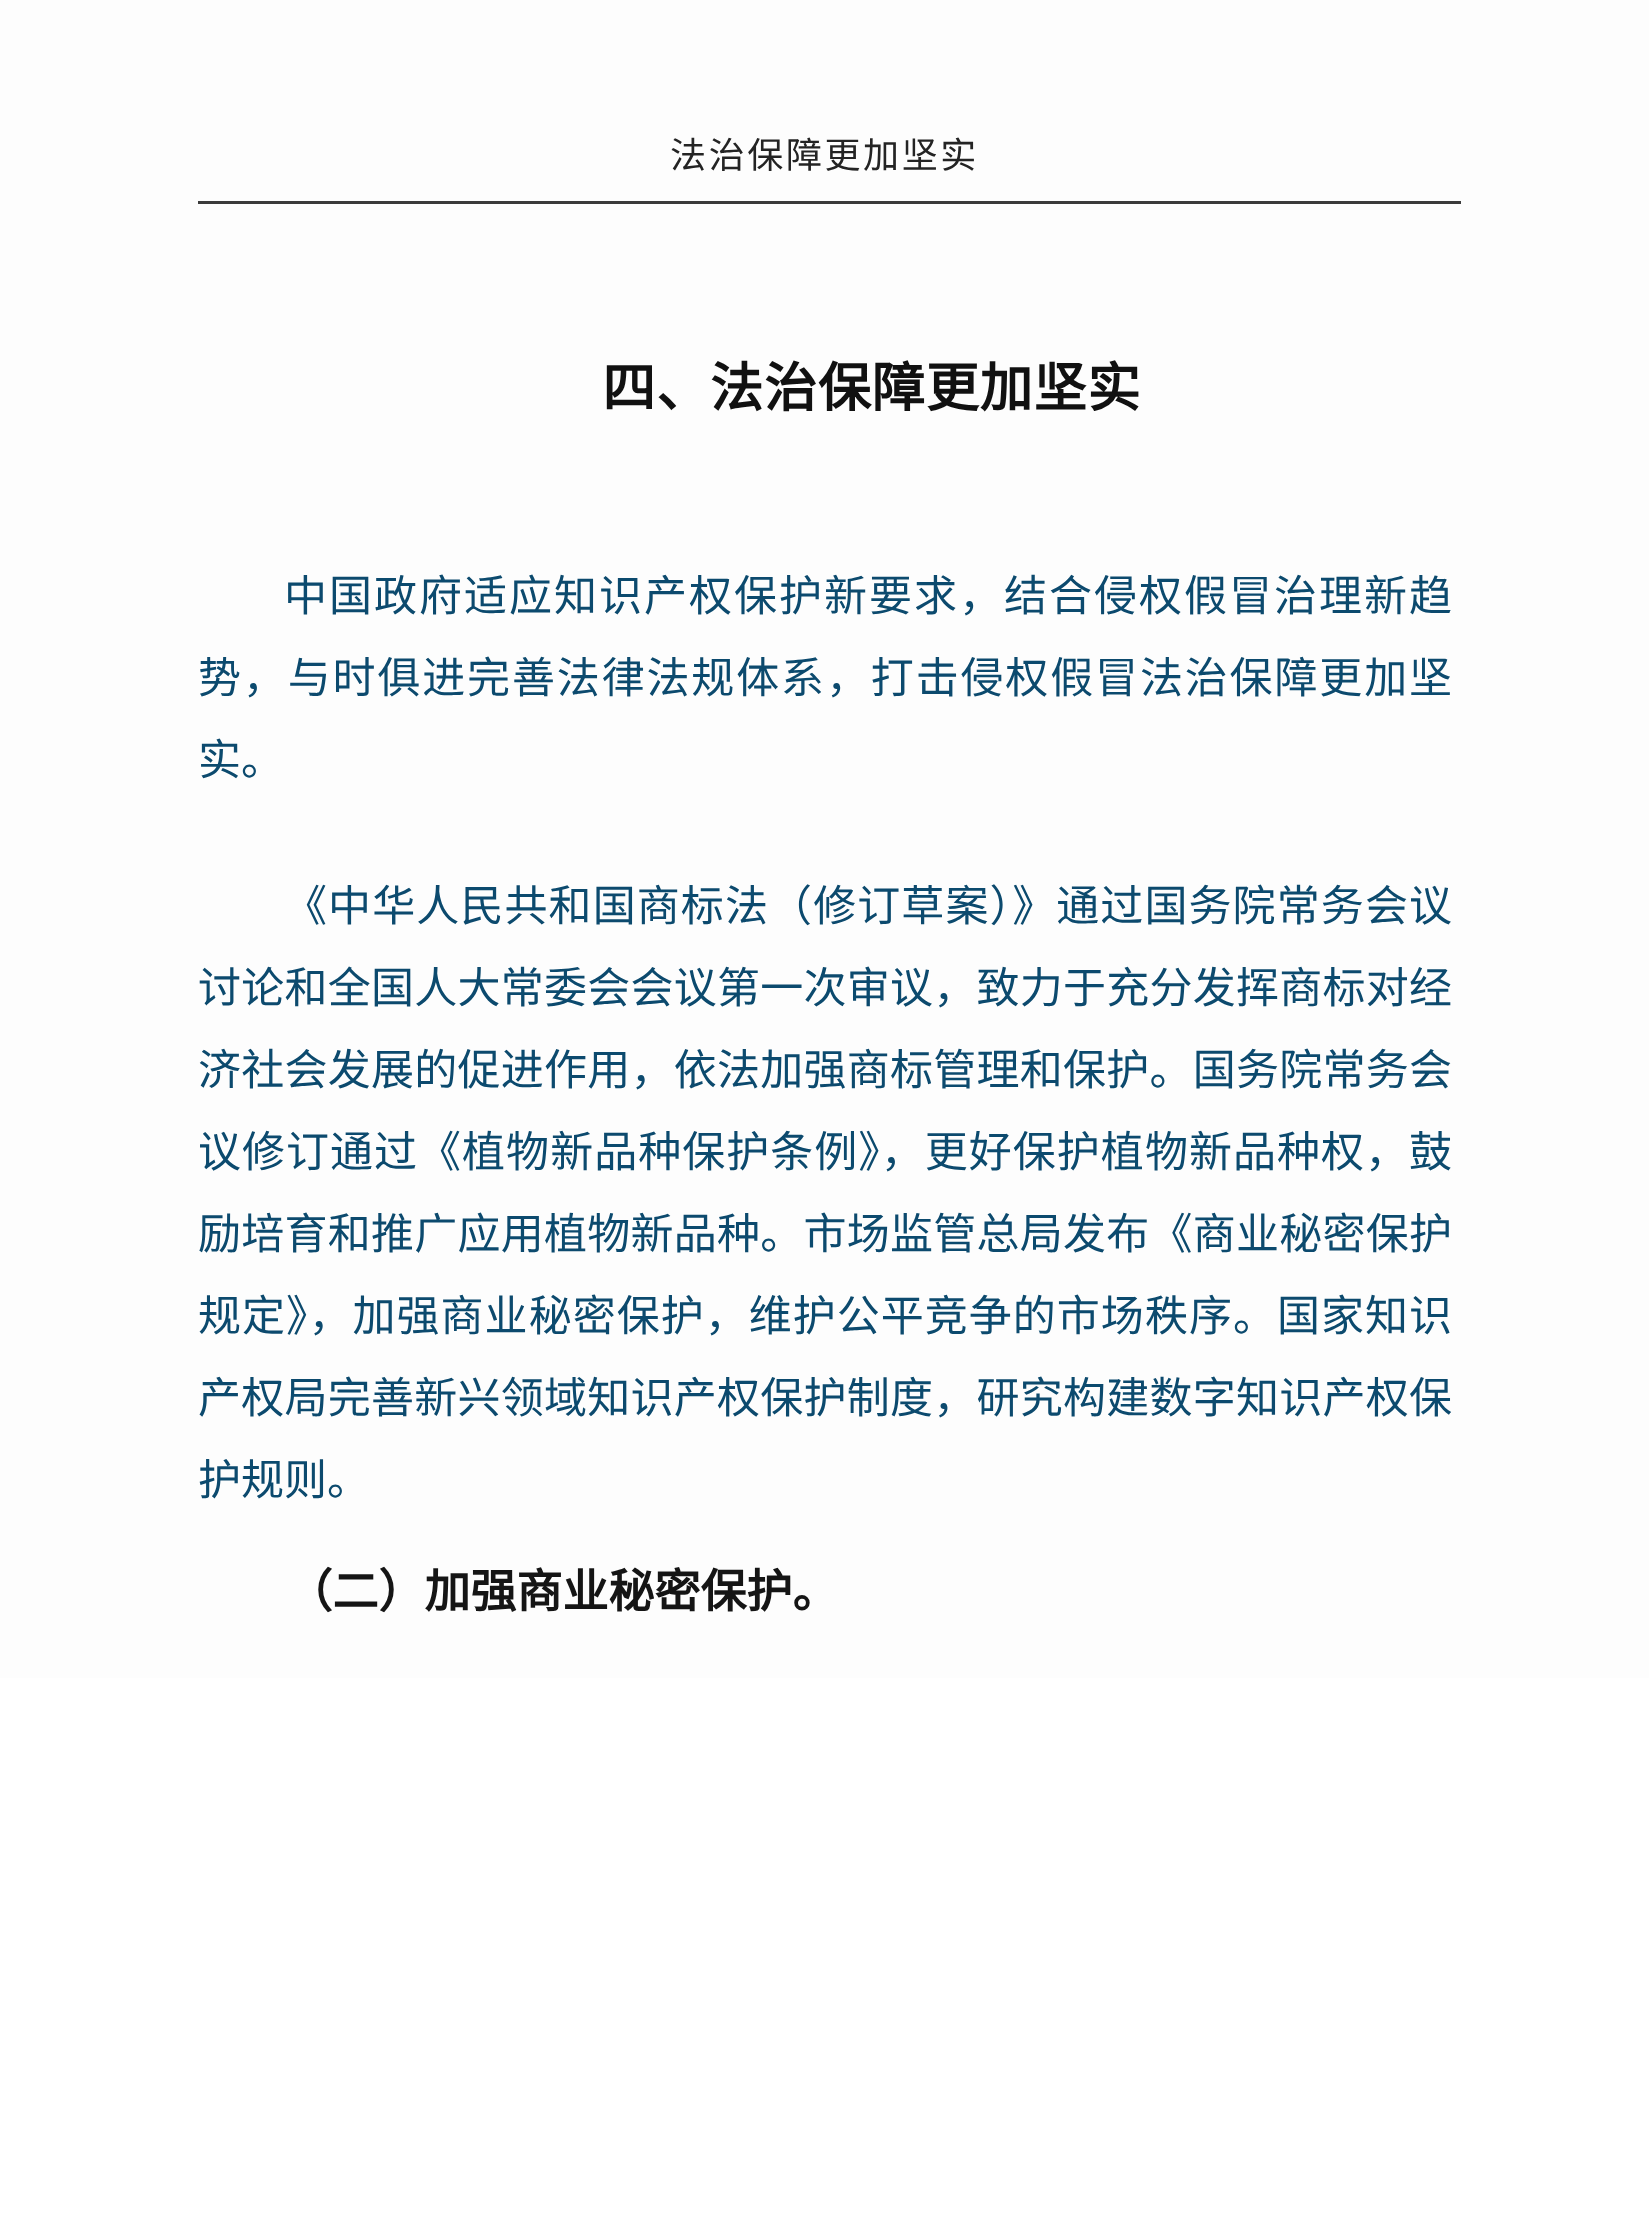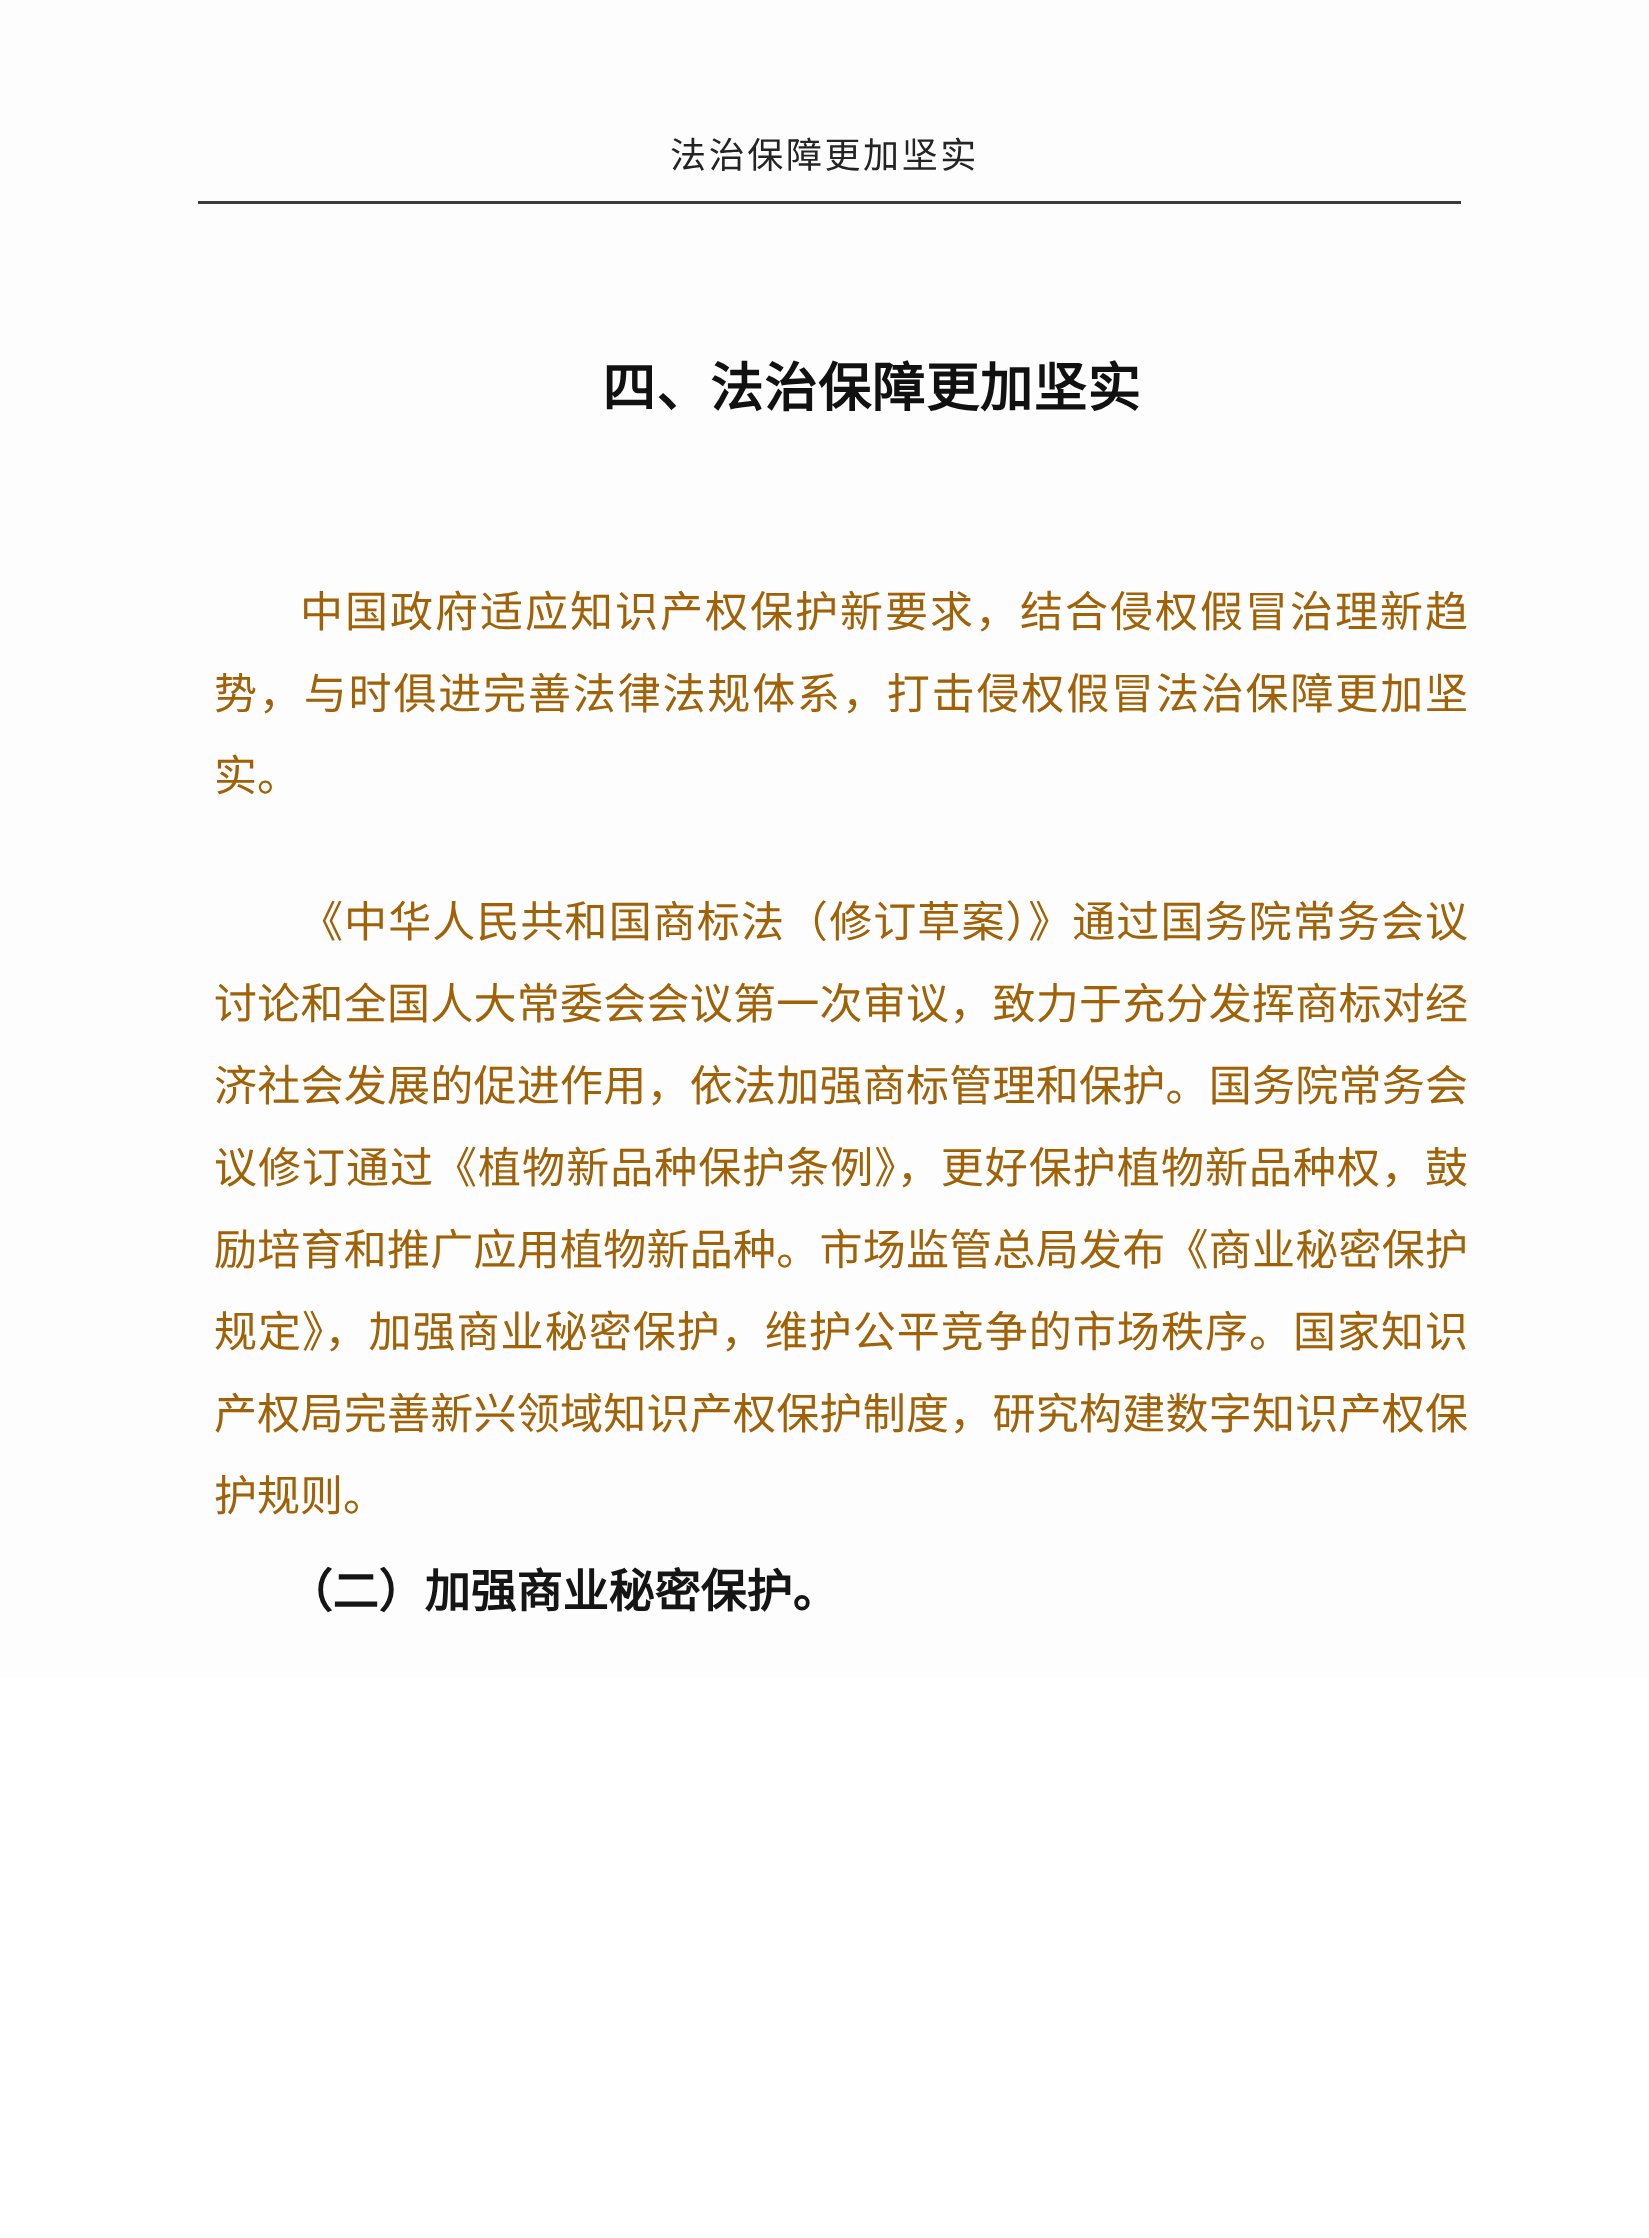--- a/index.html
+++ b/index.html
@@ -48,27 +48,27 @@
     font-weight: bold;
     letter-spacing: 0.9px;
     color: #111111;
     font-family: "Liberation Serif", serif;
     padding-left: 48px;
   }
   .body-para {
     position: absolute;
     left: 198px;
     width: 1254px;
-    margin: 16px;
+    margin: 0;
     font-size: 43px;
     line-height: 82px;
     text-align: justify;
     text-justify: inter-ideograph;
     text-indent: 86px;
-    color: #a16207;
+    color: #0c4a6e;
     font-family: "Liberation Serif", serif;
   }
   .intro-para { top: 556px; }
   .section-heading {
     position: absolute;
     left: 198px;
     width: 1254px;
     margin: 0;
     font-size: 46px;
     line-height: 60px;

